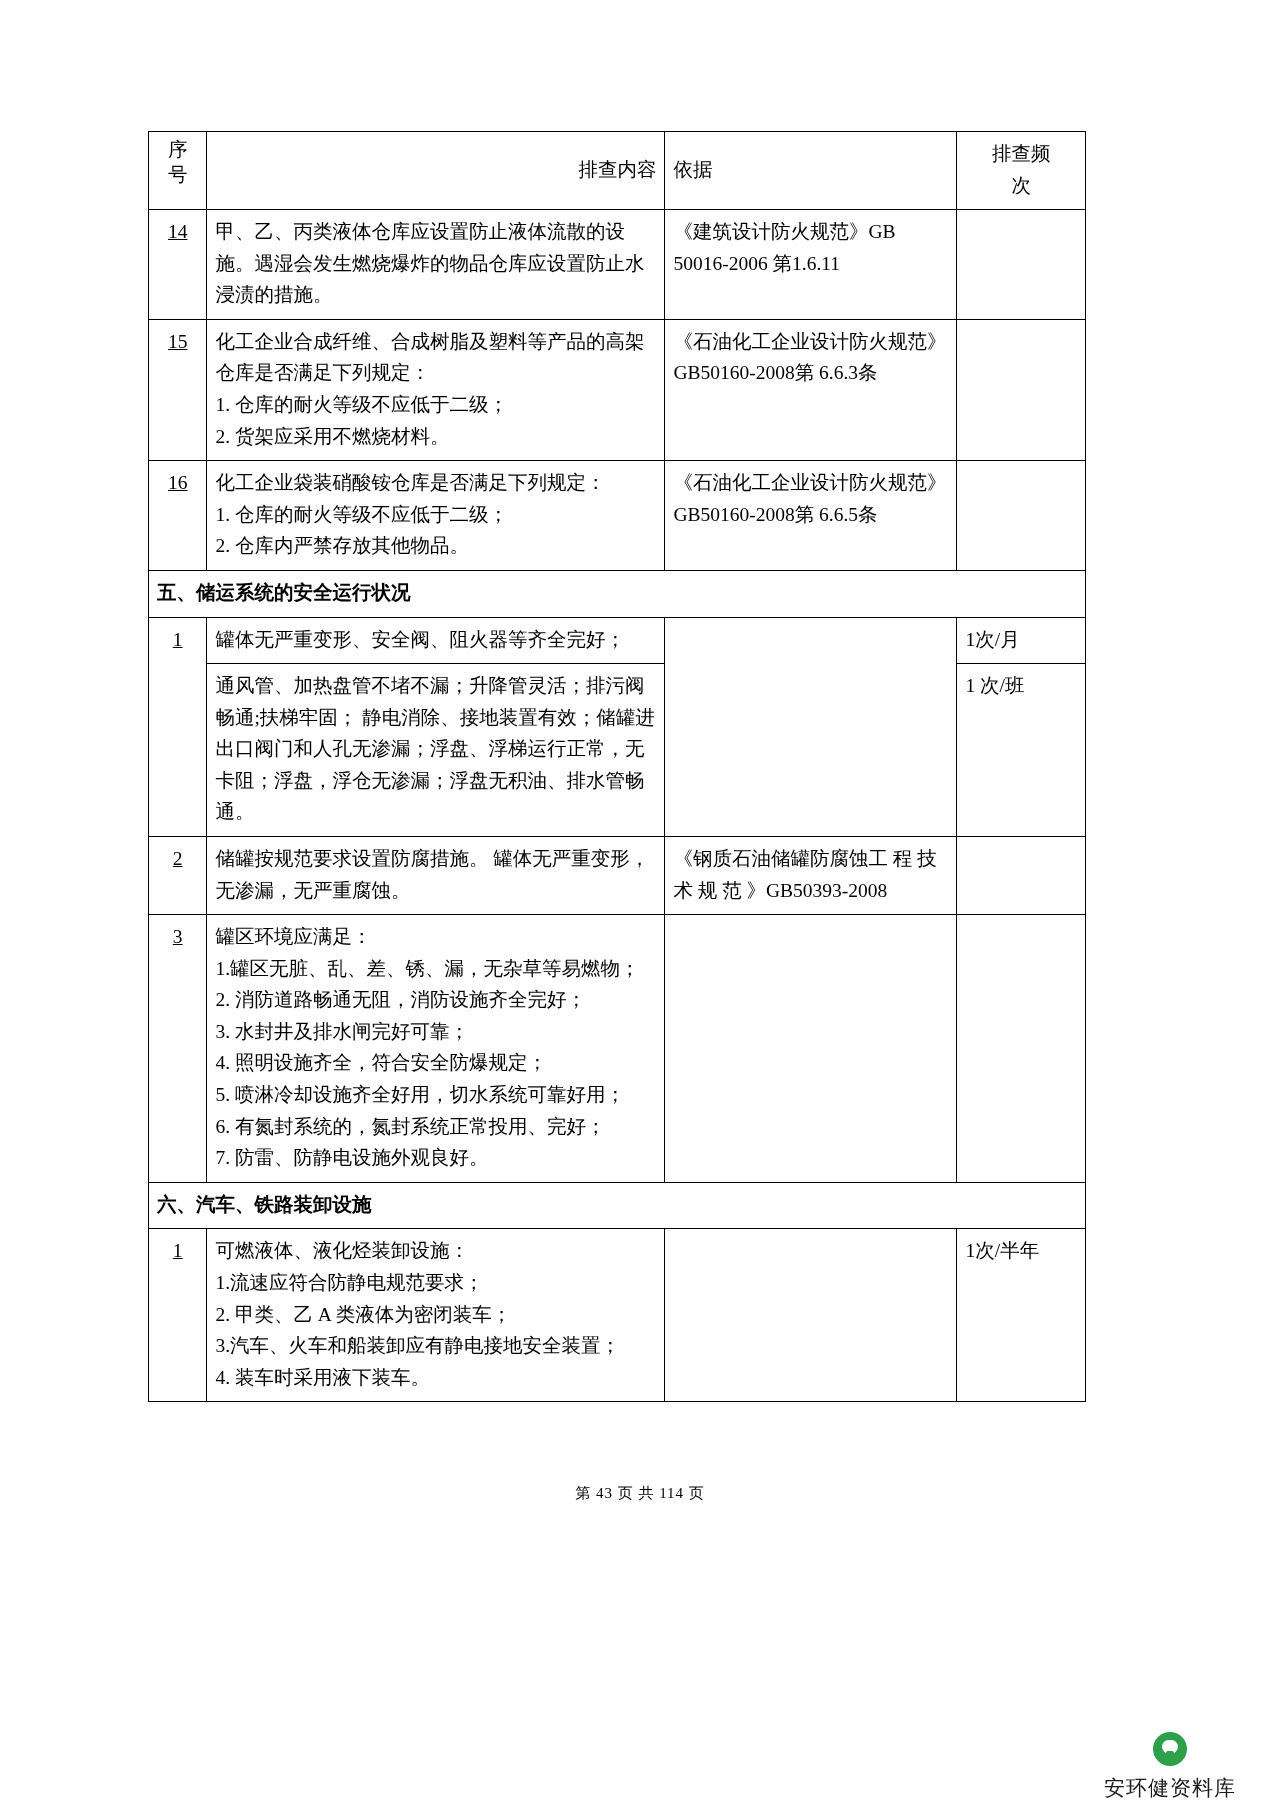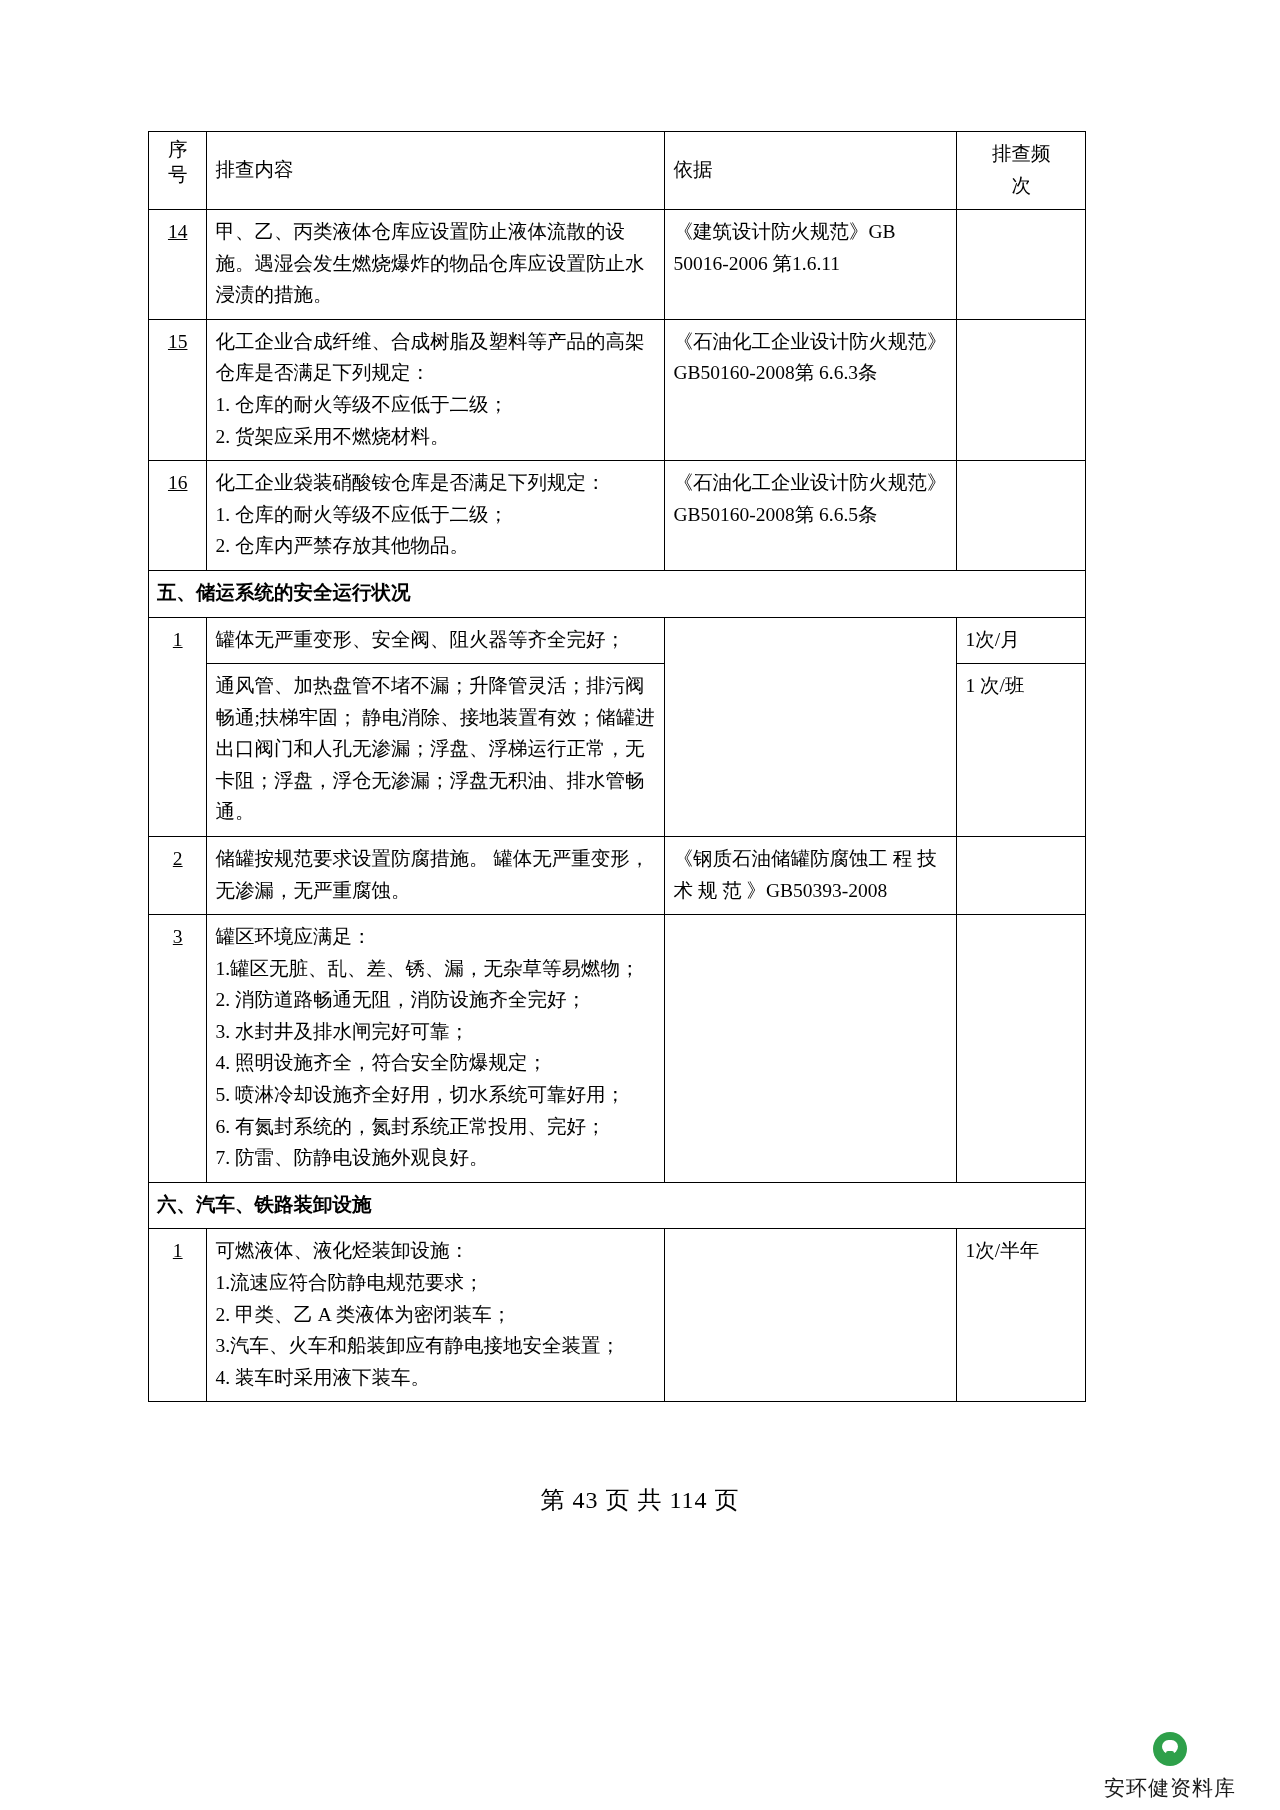--- a/index.html
+++ b/index.html
@@ -74,21 +74,21 @@
   }
   .lines > div {
     white-space: pre-wrap;
   }
   .footer {
     position: absolute;
     left: 0;
     top: 1484px;
     width: 1280px;
     text-align: center;
-    font-size: 24px;
+    font-size: 15px;
     font-family: "Liberation Serif", "DejaVu Serif", serif;
     letter-spacing: 1px;
   }
   .watermark {
     position: absolute;
     right: 44px;
     top: 1732px;
     display: flex;
     align-items: center;
     gap: 8px;
@@ -136,21 +136,21 @@
       <col style="width:392px">
       <col style="width:250px">
       <col style="width:110px">
     </colgroup>
     <tbody>
       <tr class="hdr">
         <td class="c-no lines">
             <div>序
 号</div>
           </td>
-        <td class="c-content" style="text-align:left;vertical-align:middle;"><span>排查内容</span></td>
+        <td class="c-content" style="text-align:right;vertical-align:middle;"><span>排查内容</span></td>
         <td class="c-basis" style="text-align:left;vertical-align:middle;"><span>依据</span></td>
         <td class="c-freq lines" style="text-align:center;vertical-align:middle;">
             <div>排查频
 次</div>
           </td>
       </tr>
 
       <tr>
         <td class="c-no mid">14</td>
         <td class="c-content lines">

